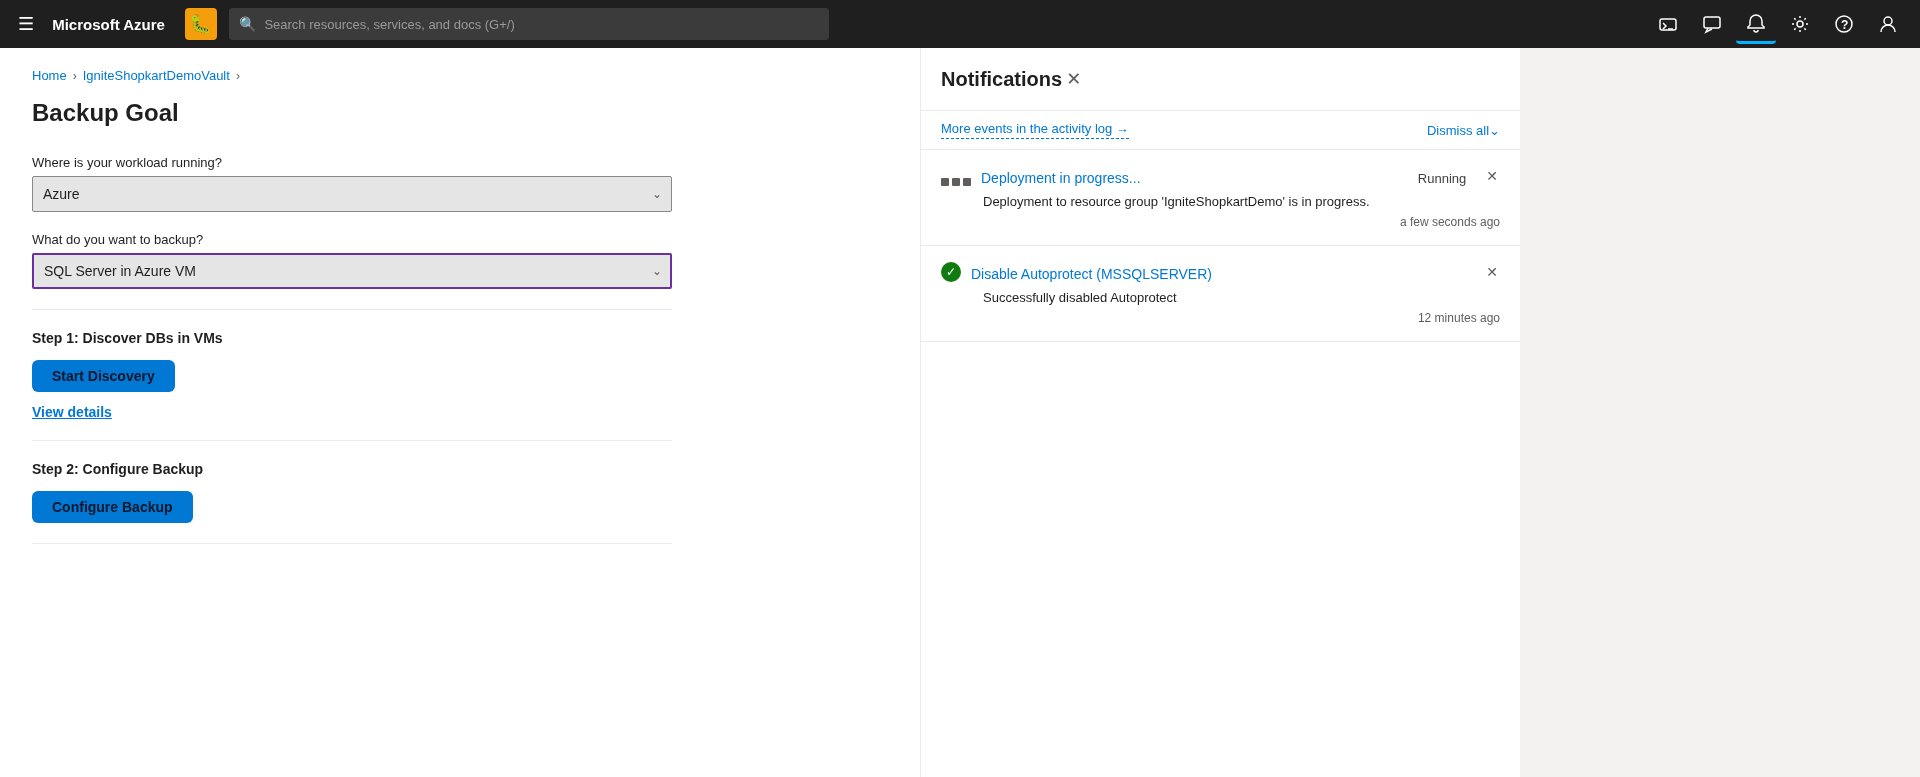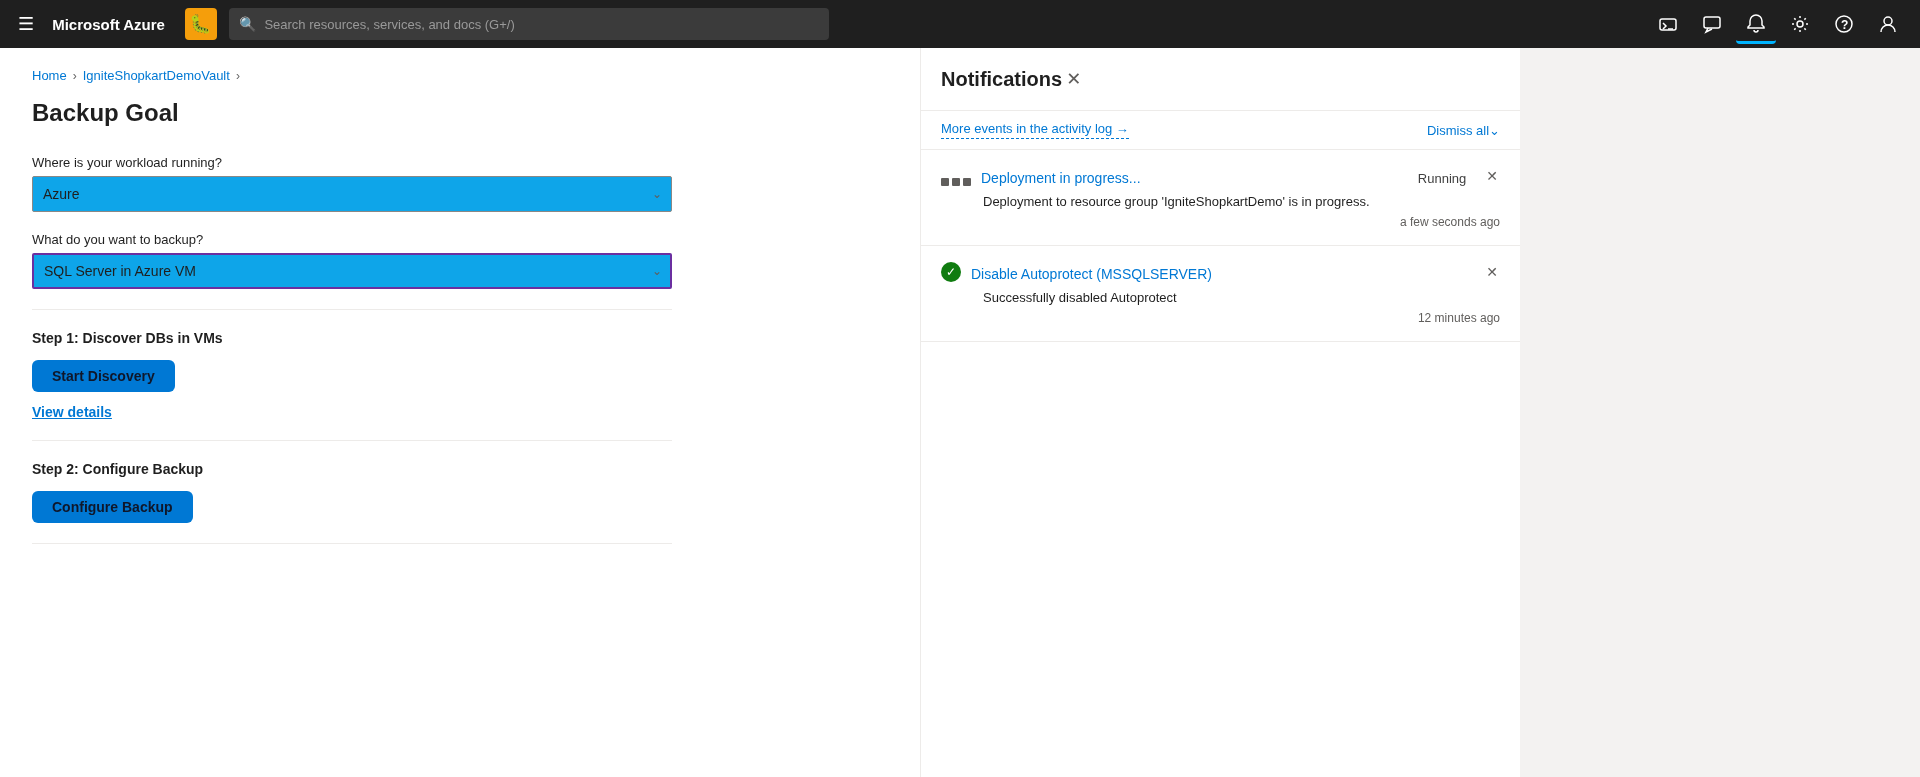--- a/index.html
+++ b/index.html
@@ -134,21 +134,21 @@
       width: 640px;
     }
     .select-wrapper select {
       width: 100%;
       height: 36px;
       border: 1px solid #8a8886;
       border-radius: 2px;
       padding: 0 10px;
       font-size: 14px;
       color: #1f1f1f;
-      background: #0ea5e9;
+      background: #e5e5e5;
       appearance: none;
       cursor: pointer;
     }
     .select-wrapper.highlighted select {
       border: 2px solid #6b2fa0;
     }
     .select-arrow {
       position: absolute;
       right: 10px;
       top: 50%;

